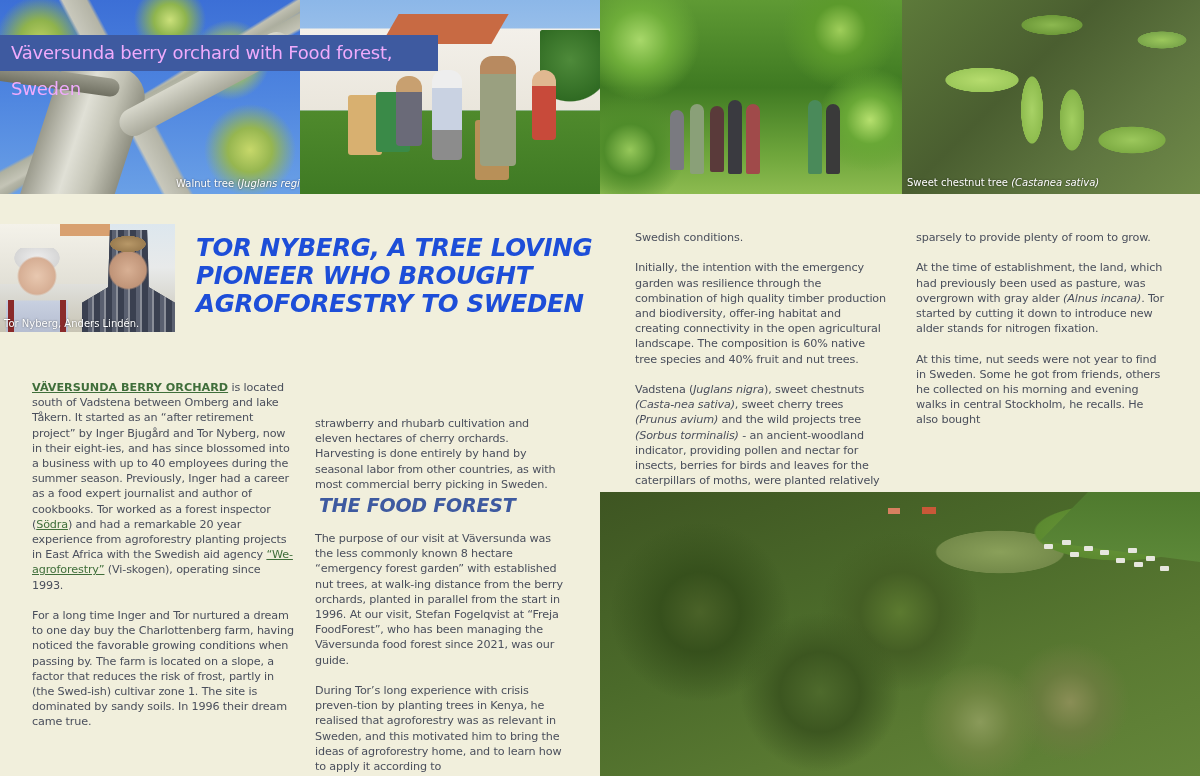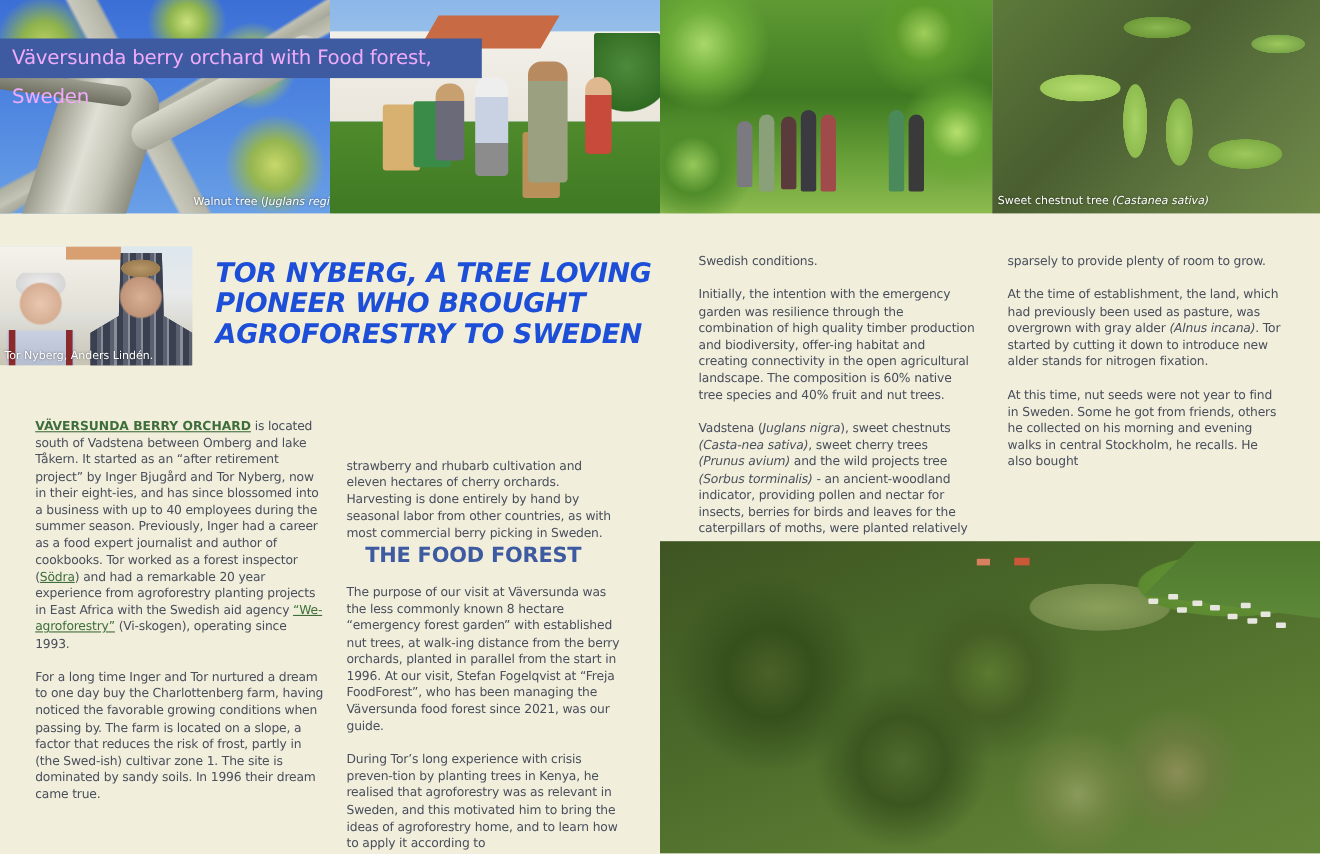--- a/index.html
+++ b/index.html
@@ -164,22 +164,22 @@
   }
   .col a.strong { font-weight: bold; letter-spacing: 0; }
   .col i { font-style: italic; }
 
   .col1 { left: 32px; top: 380px; width: 262px; }
   .col2 { left: 315px; top: 382px; width: 252px; margin-top: 34px; }
   .col3 { left: 635px; top: 230px; width: 252px; }
   .col4 { left: 916px; top: 230px; width: 252px; }
 
   .subhead {
-    position: absolute; left: 332px; top: 494px;
-    color: #3e5aa0; font-weight: bold; 
+    position: absolute; left: 319px; top: 494px;
+    color: #3e5aa0; font-weight: bold; font-style: italic;
     font-size: 19px; letter-spacing: -0.2px;
   }
   .col2b { left: 315px; top: 531px; width: 252px; }
 
   
   .aerial {
     left: 600px; top: 492px; width: 600px; height: 284px;
     background:
       radial-gradient(ellipse 120px 40px at 520px 40px, #6e9a3c 0, #5c8a30 70%, transparent 72%),
       radial-gradient(ellipse 90px 30px at 400px 60px, #8aa05a 0, #748a4a 70%, transparent 72%),

